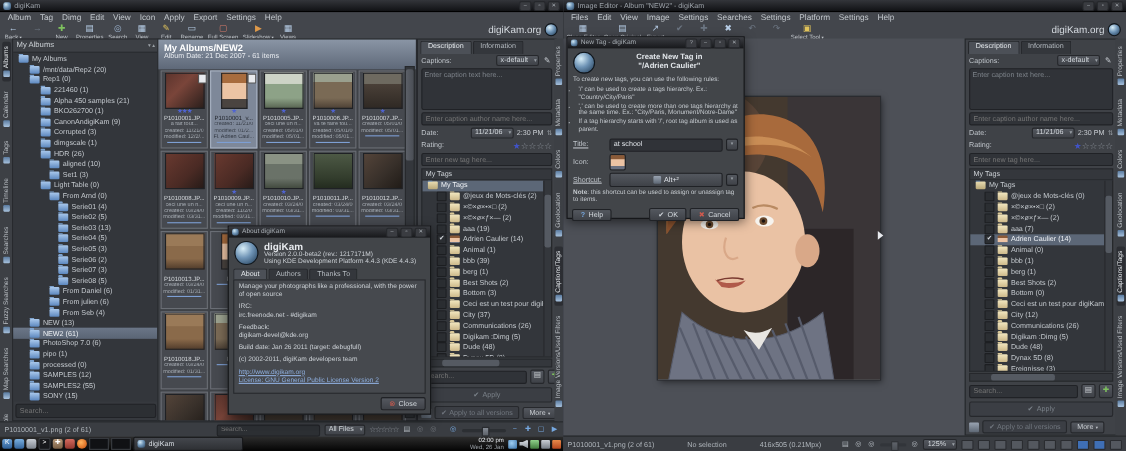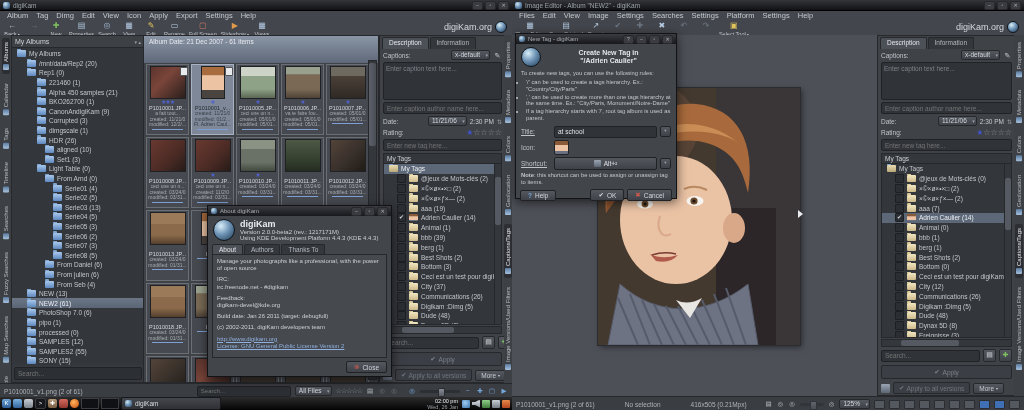--- a/index.html
+++ b/index.html
@@ -384,20 +384,21 @@
           <div class="trow l1">
           <span class="fold"></span>
           <span>SONY (15)</span>
         </div>
         </div>
       <input class="psearch" placeholder="Search..." style="">
     </div>
 
     <div class="iarea">
       <div class="banner">
+        <div class="bt">My Albums/NEW2</div>
         <div class="bs">Album Date: 21 Dec 2007 - 61 items</div>
       </div>
       <div class="grid">
 
       <div class="thumb tA noted">
           <span class="phw">
               <span class="phi"></span>
             </span>
           <span class="tstars">★★★</span>
           <span class="tname">P1010001.JP...</span>

